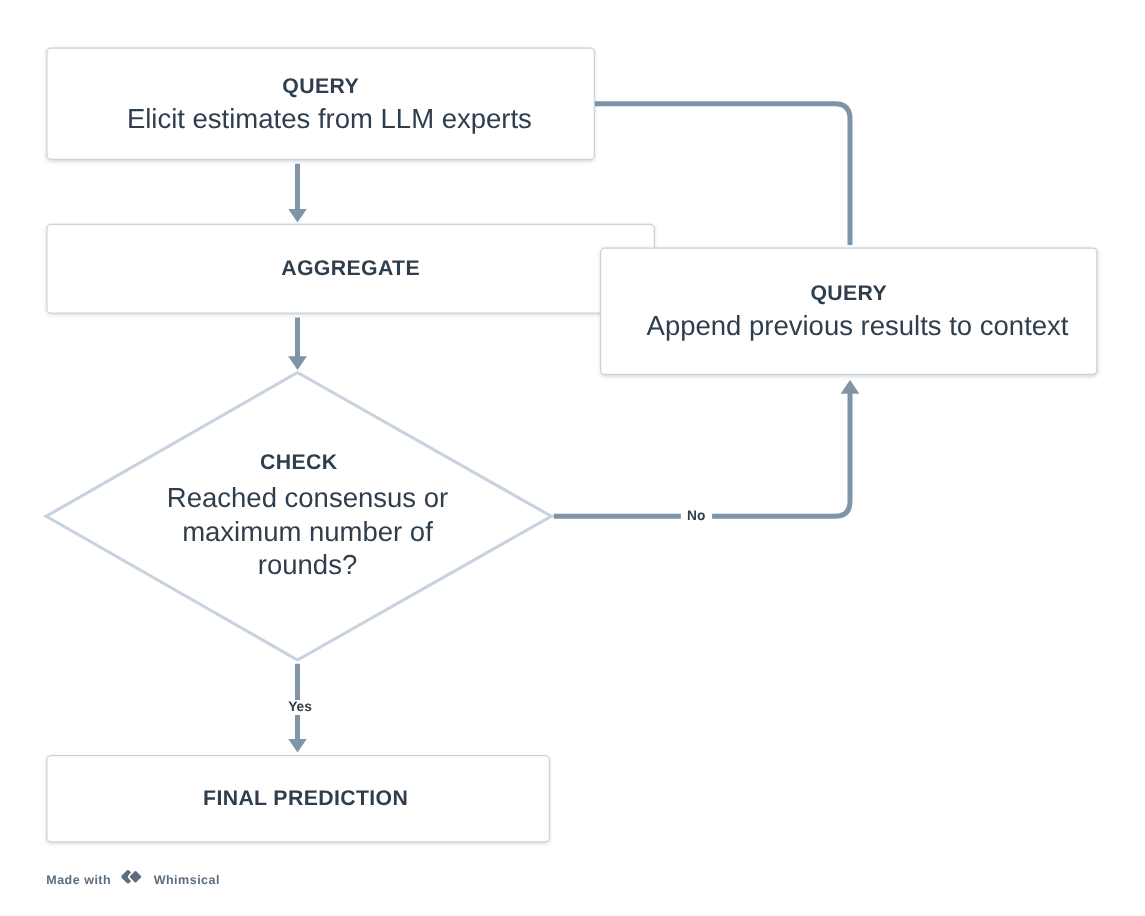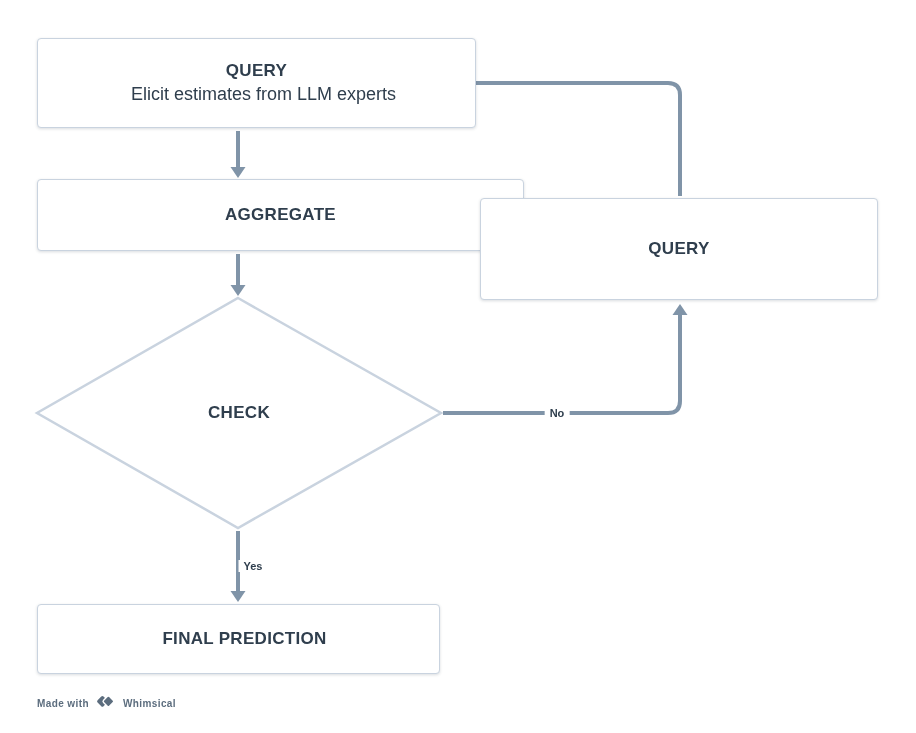--- a/index.html
+++ b/index.html
@@ -50,21 +50,21 @@
     text-align: center;
     gap: 3px;
   }
   .node-title {
     font-weight: bold;
     font-size: 17px;
     letter-spacing: 0.3px;
     color: var(--text);
   }
   .node-desc {
-    font-size: 18px;
+    font-size: 22px;
     color: var(--text);
     margin-left: 14px;
   }
   .node-query   { left: 37px;  top: 38px;  width: 439px; height: 90px; }
   .node-aggregate { left: 37px; top: 179px; width: 487px; height: 72px; }
   .node-update  { left: 480px; top: 198px; width: 398px; height: 102px; }
   .node-final   { left: 37px;  top: 604px; width: 403px; height: 70px; padding-left: 12px; }
   .diamond-text {
     position: absolute;
     left: 239px; top: 413px;
@@ -79,21 +79,21 @@
   .edge-label {
     position: absolute;
     transform: translate(-50%, -50%);
     background: var(--canvas-bg);
     padding: 0 5px;
     font-weight: bold;
     font-size: 11px;
     color: var(--text);
   }
   .label-no  { left: 557px; top: 413px; }
-  .label-yes { left: 253px; top: 566px; }
+  .label-yes { left: 240px; top: 566px; }
   .watermark {
     position: absolute;
     left: 37px; top: 694px;
     display: flex;
     align-items: center;
     gap: 6px;
     color: var(--watermark);
     font-size: 10px;
     font-weight: bold;
     letter-spacing: 0.4px;
@@ -130,24 +130,26 @@
     <div class="node-title">QUERY</div>
     <div class="node-desc">Elicit estimates from LLM experts</div>
   </div>
 
   <div class="node node-aggregate">
     <div class="node-title">AGGREGATE</div>
   </div>
 
   <div class="node node-update">
     <div class="node-title">QUERY</div>
+    <div class="node-desc">Append previous results to context</div>
   </div>
 
   <div class="diamond-text">
     <div class="node-title">CHECK</div>
+    <div class="node-desc">Reached consensus or maximum number of rounds?</div>
   </div>
 
   <div class="node node-final">
     <div class="node-title">FINAL PREDICTION</div>
   </div>
 
   <div class="edge-label label-no">No</div>
   <div class="edge-label label-yes">Yes</div>
 
   <div class="watermark">

